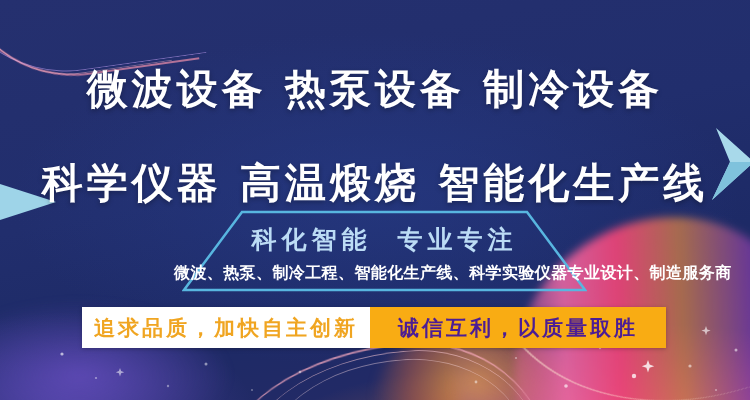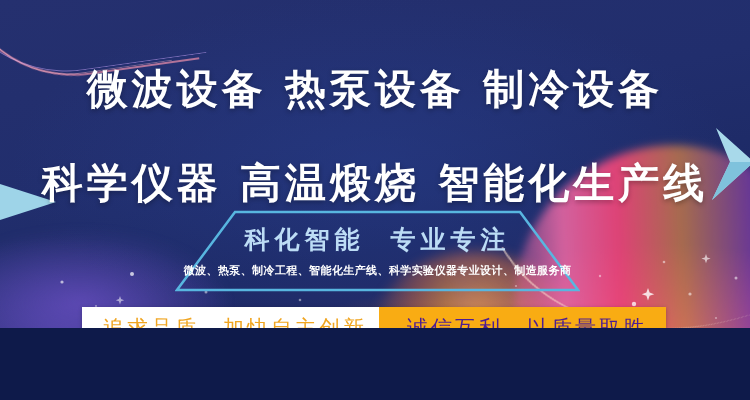--- a/index.html
+++ b/index.html
@@ -3,21 +3,21 @@
 <meta charset="utf-8">
 <title>Banner</title>
 <style>
   html,body{margin:0;padding:0;}
   body{
     width:750px;height:400px;overflow:hidden;
     font-family:"DejaVu Sans","Liberation Sans",sans-serif;
     background:#0e1a4a;
   }
   #banner{
-    position:relative;width:750px;height:328px;overflow:hidden;
+    position:relative;width:750px;height:400px;overflow:hidden;
     background:
       radial-gradient(ellipse 420px 200px at 88% 112%, rgba(255,90,150,.55) 0%, rgba(255,90,150,0) 62%),
       radial-gradient(ellipse 360px 170px at 62% 118%, rgba(255,140,60,.42) 0%, rgba(255,140,60,0) 60%),
       radial-gradient(ellipse 300px 160px at 8% 104%, rgba(120,90,220,.40) 0%, rgba(120,90,220,0) 65%),
       radial-gradient(ellipse 520px 240px at 50% 50%, rgba(40,62,140,.55) 0%, rgba(40,62,140,0) 70%),
       linear-gradient(168deg,#25306f 0%,#212e6d 42%,#1d2a66 68%,#272a66 100%);
   }
 
   
   .ribbon{position:absolute;pointer-events:none;}
@@ -120,52 +120,52 @@
     text-align:center;color:#ffffff;
     font-weight:700;letter-spacing:4px;
     text-shadow:0 2px 5px rgba(0,0,0,.30);
     z-index:6;
   }
   .headline .line{font-size:41px;line-height:54px;white-space:nowrap;}
   .headline .line-2{font-size:41px;line-height:54px;margin-top:40px;}
 
   
   .plaque{
-    position:absolute;left:175px;top:209px;width:405px;height:84px;z-index:5;
+    position:absolute;left:182px;top:209px;width:405px;height:84px;z-index:5;
   }
   .plaque svg{position:absolute;left:0;top:0;}
   .plaque-title{
     position:absolute;left:0;top:14px;width:405px;text-align:center;
     color:#bcdcf5;font-size:25px;font-weight:700;letter-spacing:5px;
     white-space:nowrap;
   }
   .plaque-title .gap{display:inline-block;width:26px;}
   .plaque-sub{
     position:absolute;left:-8px;top:54px;width:421px;text-align:center;
-    color:#ffffff;font-size:11px;font-weight:700;letter-spacing:.4px;
+    color:#ffffff;font-size:16px;font-weight:700;letter-spacing:.4px;
     white-space:nowrap;
   }
 
   
   .arrow-left{
     position:absolute;left:0;top:180px;width:56px;height:40px;z-index:4;
   }
   .arrow-right{
     position:absolute;left:704px;top:128px;width:50px;height:72px;z-index:4;
   }
 
   
   .slogan-bar{
     position:absolute;left:82px;top:307px;width:584px;height:41px;
     display:flex;z-index:7;
     box-shadow:0 1px 4px rgba(0,0,0,.25);
   }
   .slogan{
     display:flex;align-items:center;justify-content:center;
-    font-size:21px;font-weight:400;letter-spacing:3px;white-space:nowrap;padding-left:9px;
+    font-size:21px;font-weight:700;letter-spacing:3px;white-space:nowrap;
   }
   .slogan-left{flex:0 0 288px;background:#ffffff;color:#f0a521;}
   .slogan-right{flex:1 1 auto;background:#f9ac13;color:#4c1d95;}
 </style>
 </head>
 <body>
 
 <div id="banner">
 
   <div class="ribbon streak-tl"></div>

